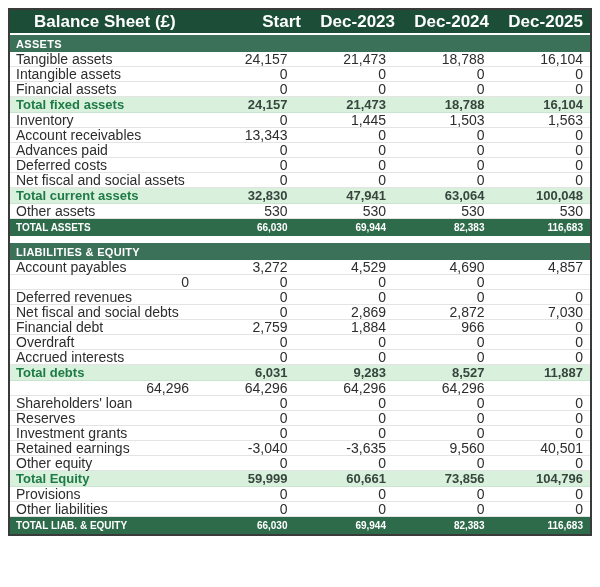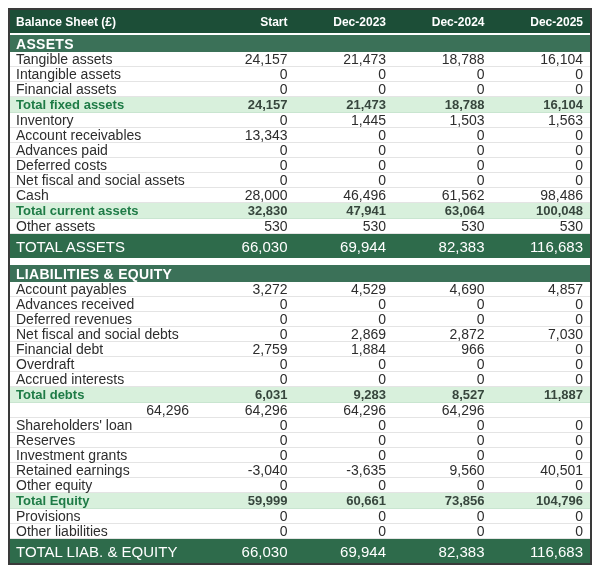--- a/index.html
+++ b/index.html
@@ -24,29 +24,30 @@
     display: grid;
     grid-template-columns: 186px 1fr 1fr 1fr 1fr;
     align-items: center;
     box-sizing: border-box;
   }
   .row.header {
     background: var(--header_bg, #1c4e37);
     color: #ffffff;
     font-weight: bold;
     height: 25px;
-    font-size: 12px;
+    font-size: 17px;
     border-bottom: 2px solid #ffffff;
+    padding-left: 18px;
   }
   .row.section {
     background: var(--section_bg, #3b7158);
     color: #ffffff;
     font-weight: bold;
     height: 17px;
-    font-size: 14px;
+    font-size: 11px;
     letter-spacing: 0.3px;
     grid-template-columns: 1fr;
   }
   .row.normal {
     background: #ffffff;
     color: var(--text_color, #2d2d2d);
     height: 15px;
     font-size: 14px;
     border-bottom: 1px solid var(--row_border, #e4e4e4);
   }
@@ -55,23 +56,23 @@
     height: 16px;
     font-size: 13px;
     font-weight: bold;
     border-bottom: 1px solid #c9e5d0;
   }
   .row.subtotal .cell.label { color: var(--subtotal_label, #1e7b46); }
   .row.subtotal .cell.num   { color: var(--subtotal_value, #37463d); }
   .row.grand {
     background: var(--grand_bg, #2e6b4b);
     color: #ffffff;
-    font-weight: normal;
-    height: 24px;
-    font-size: 15px;
+    font-weight: bold;
+    height: 17px;
+    font-size: 10px;
   }
   .spacer {
     height: 7px;
     background: #ffffff;
   }
   .cell {
     overflow: hidden;
     white-space: nowrap;
   }
   .cell.label {
@@ -154,27 +155,20 @@
         <div class="cell num">0</div>
         <div class="cell num">0</div>
       </div>
       <div class="row normal">
         <div class="cell label">Net fiscal and social assets</div>
         <div class="cell num">0</div>
         <div class="cell num">0</div>
         <div class="cell num">0</div>
         <div class="cell num">0</div>
       </div>
-      <div class="row normal">
-        <div class="cell label">Cash</div>
-        <div class="cell num">28,000</div>
-        <div class="cell num">46,496</div>
-        <div class="cell num">61,562</div>
-        <div class="cell num">98,486</div>
-      </div>
       <div class="row subtotal">
         <div class="cell label">Total current assets</div>
         <div class="cell num">32,830</div>
         <div class="cell num">47,941</div>
         <div class="cell num">63,064</div>
         <div class="cell num">100,048</div>
       </div>
       <div class="row normal">
         <div class="cell label">Other assets</div>
         <div class="cell num">530</div>
@@ -194,21 +188,20 @@
         <div class="cell label">LIABILITIES &amp; EQUITY</div>
       </div>
       <div class="row normal">
         <div class="cell label">Account payables</div>
         <div class="cell num">3,272</div>
         <div class="cell num">4,529</div>
         <div class="cell num">4,690</div>
         <div class="cell num">4,857</div>
       </div>
       <div class="row normal">
-        <div class="cell label">Advances received</div>
         <div class="cell num">0</div>
         <div class="cell num">0</div>
         <div class="cell num">0</div>
         <div class="cell num">0</div>
       </div>
       <div class="row normal">
         <div class="cell label">Deferred revenues</div>
         <div class="cell num">0</div>
         <div class="cell num">0</div>
         <div class="cell num">0</div>

